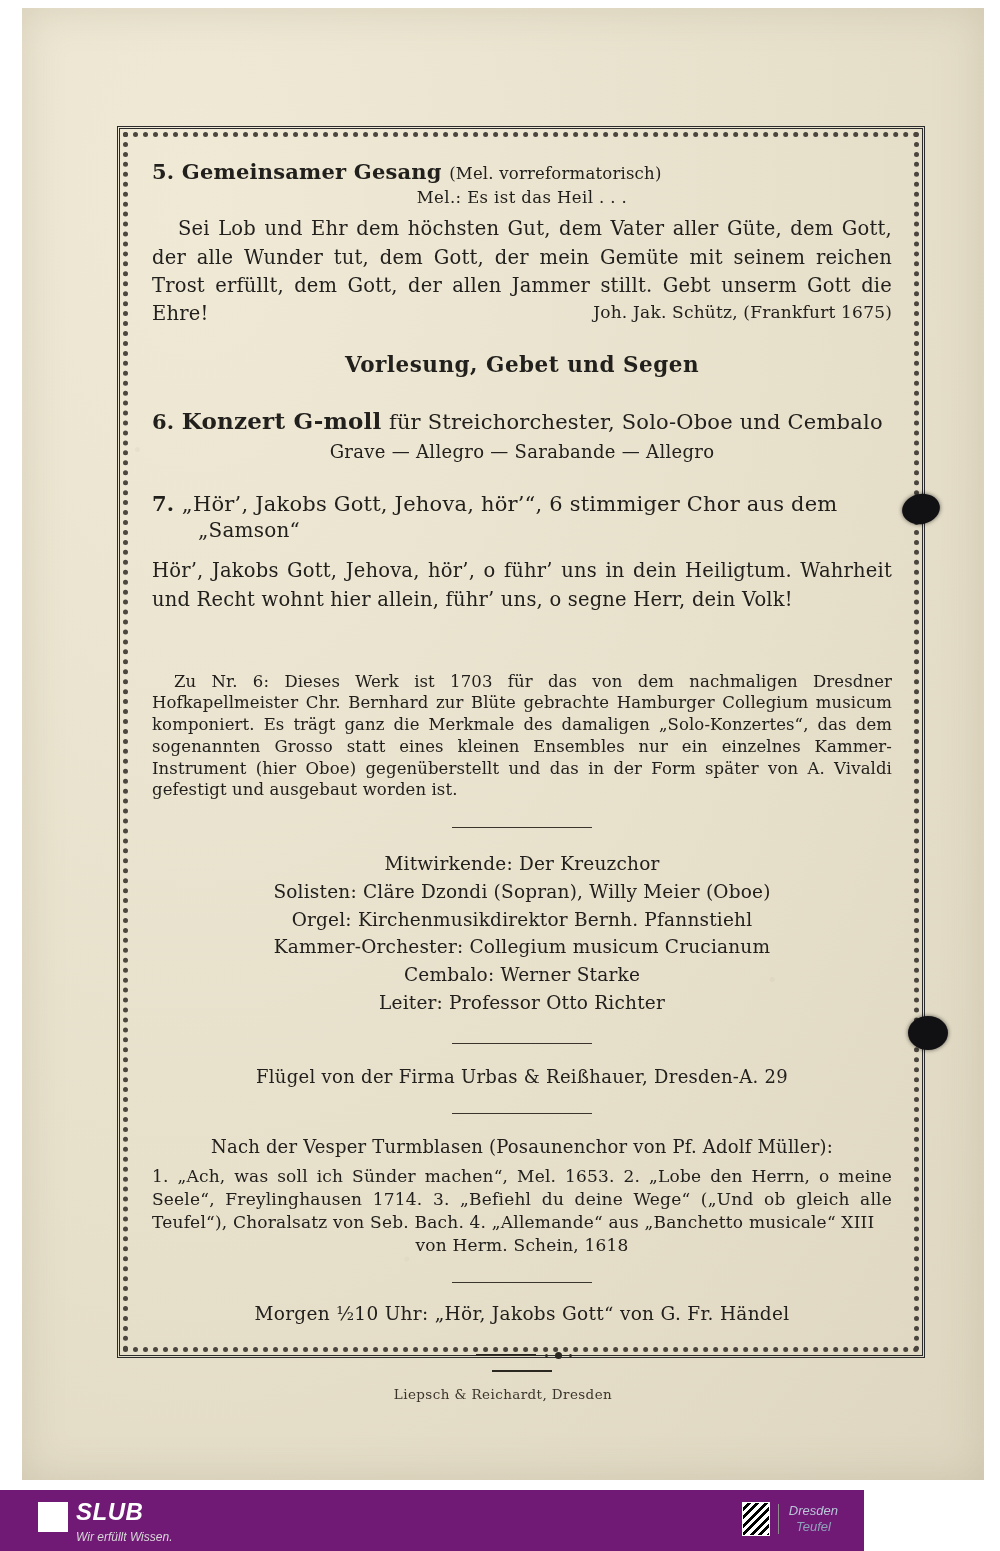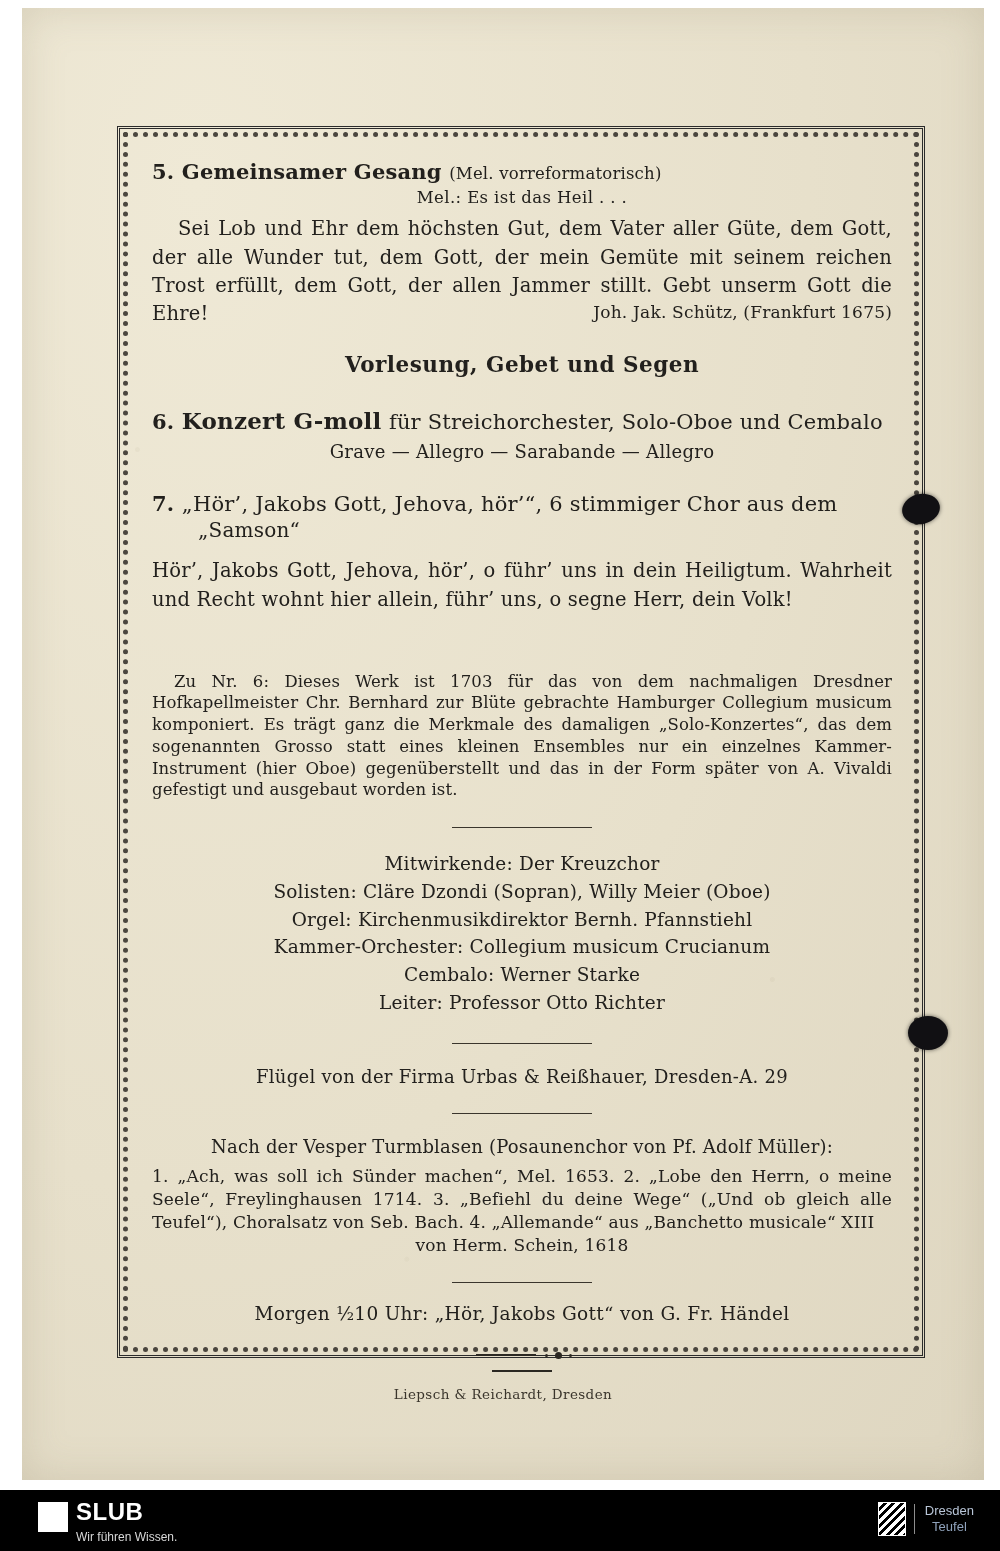--- a/index.html
+++ b/index.html
@@ -238,24 +238,25 @@
     text-align: center;
     font-size: 13.5px;
     color: #3a352c;
     letter-spacing: 0.4px;
   }
 
   
   #footer-bar {
     position: absolute;
     left: 0; top: 1490px;
-    width: 1000px;
+    width: 864px;
     height: 61px;
-    background: #000000;
+    background: #701a75;
     color: #ffffff;
+    font-style: italic;
   }
   #slub-logo {
     position: absolute;
     left: 38px; top: 10px;
     display: flex;
     align-items: flex-start;
   }
   #slub-mark {
     width: 30px; height: 30px;
     background: #ffffff;
@@ -404,21 +405,21 @@
     <div class="punch" id="punch-top"></div>
     <div class="punch" id="punch-bottom"></div>
   </div>
 </div>
 
 <div id="footer-bar">
   <div id="slub-logo">
     <div id="slub-mark"></div>
     <div id="slub-text">
       <span id="slub-name">SLUB</span>
-      <span id="slub-claim">Wir führen Wissen.</span>
+      <span id="slub-claim">Wir erfüllt Wissen.</span>
     </div>
   </div>
   <div id="dd-logo">
     <div id="dd-crest"></div>
     <div id="dd-divider"></div>
     <div id="dd-text">
       <span>Dresden</span>
       <span class="l2">Teufel</span>
     </div>
   </div>

